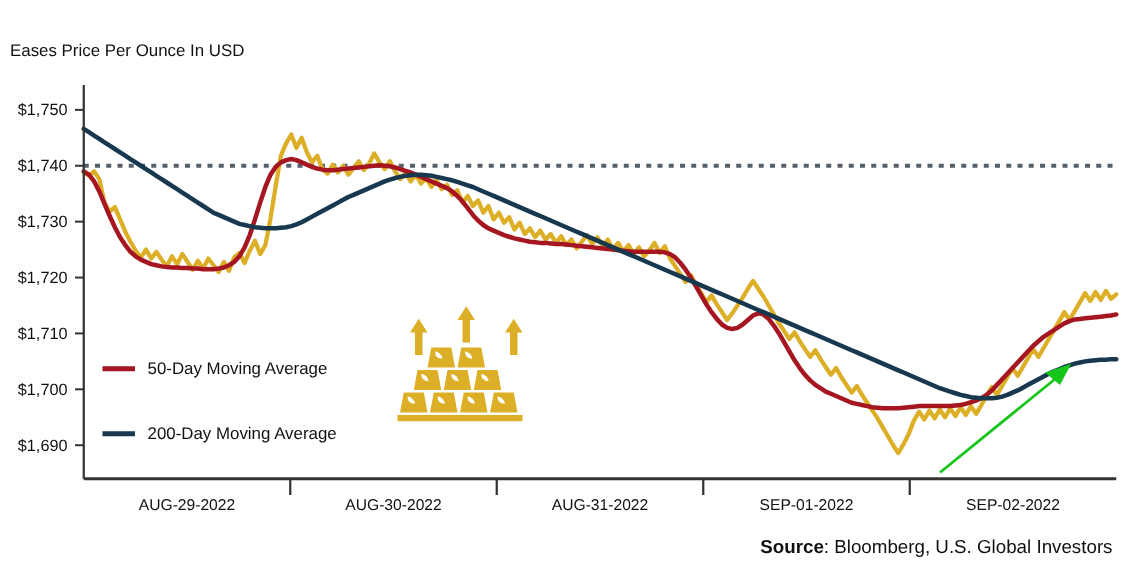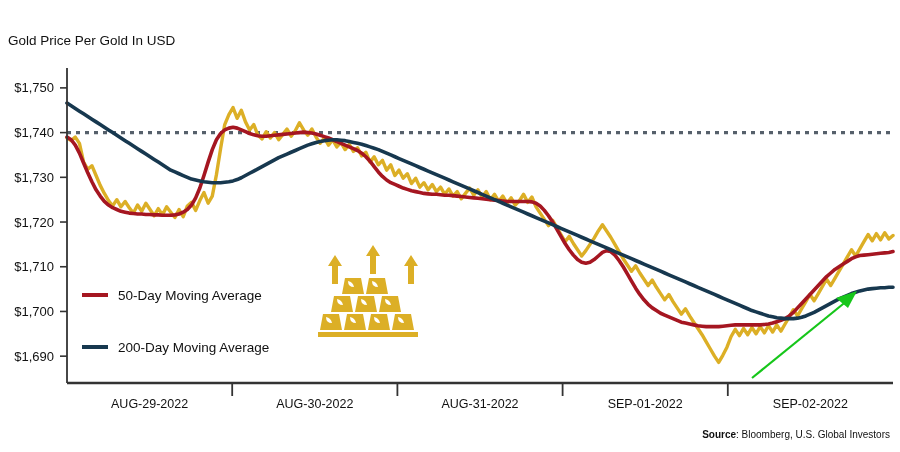--- a/index.html
+++ b/index.html
@@ -40,31 +40,31 @@
   }
 
   .legend-label{
     font-family:"Liberation Sans", sans-serif;
     font-size:13.5px;fill:#111111;
     dominant-baseline:middle;
   }
 
   .source-note{
     position:absolute;right:10px;top:429px;
-    font-size:10px;color:#111111;
+    font-size:15px;color:#111111;
     white-space:nowrap;
   }
   .source-note b{font-weight:bold;}
 </style>
 </head>
 <body>
 
 <div id="page">
 
-  <div class="chart-subtitle">Gold Price Per Gold In USD</div>
+  <div class="chart-subtitle">Eases Price Per Ounce In USD</div>
 
   <div class="plot-wrap">
     <svg class="plot" id="plot-svg" width="900" height="452">
         <line x1="60" y1="356.1714285714286" x2="67" y2="356.1714285714286" stroke="#333" stroke-width="1.6"></line>
         <text x="54" y="360.6714285714286" class="ytick-label">$1,690</text>
         <line x1="60" y1="311.45714285714286" x2="67" y2="311.45714285714286" stroke="#333" stroke-width="1.6"></line>
         <text x="54" y="315.95714285714286" class="ytick-label">$1,700</text>
         <line x1="60" y1="266.74285714285713" x2="67" y2="266.74285714285713" stroke="#333" stroke-width="1.6"></line>
         <text x="54" y="271.24285714285713" class="ytick-label">$1,710</text>
         <line x1="60" y1="222.02857142857144" x2="67" y2="222.02857142857144" stroke="#333" stroke-width="1.6"></line>

